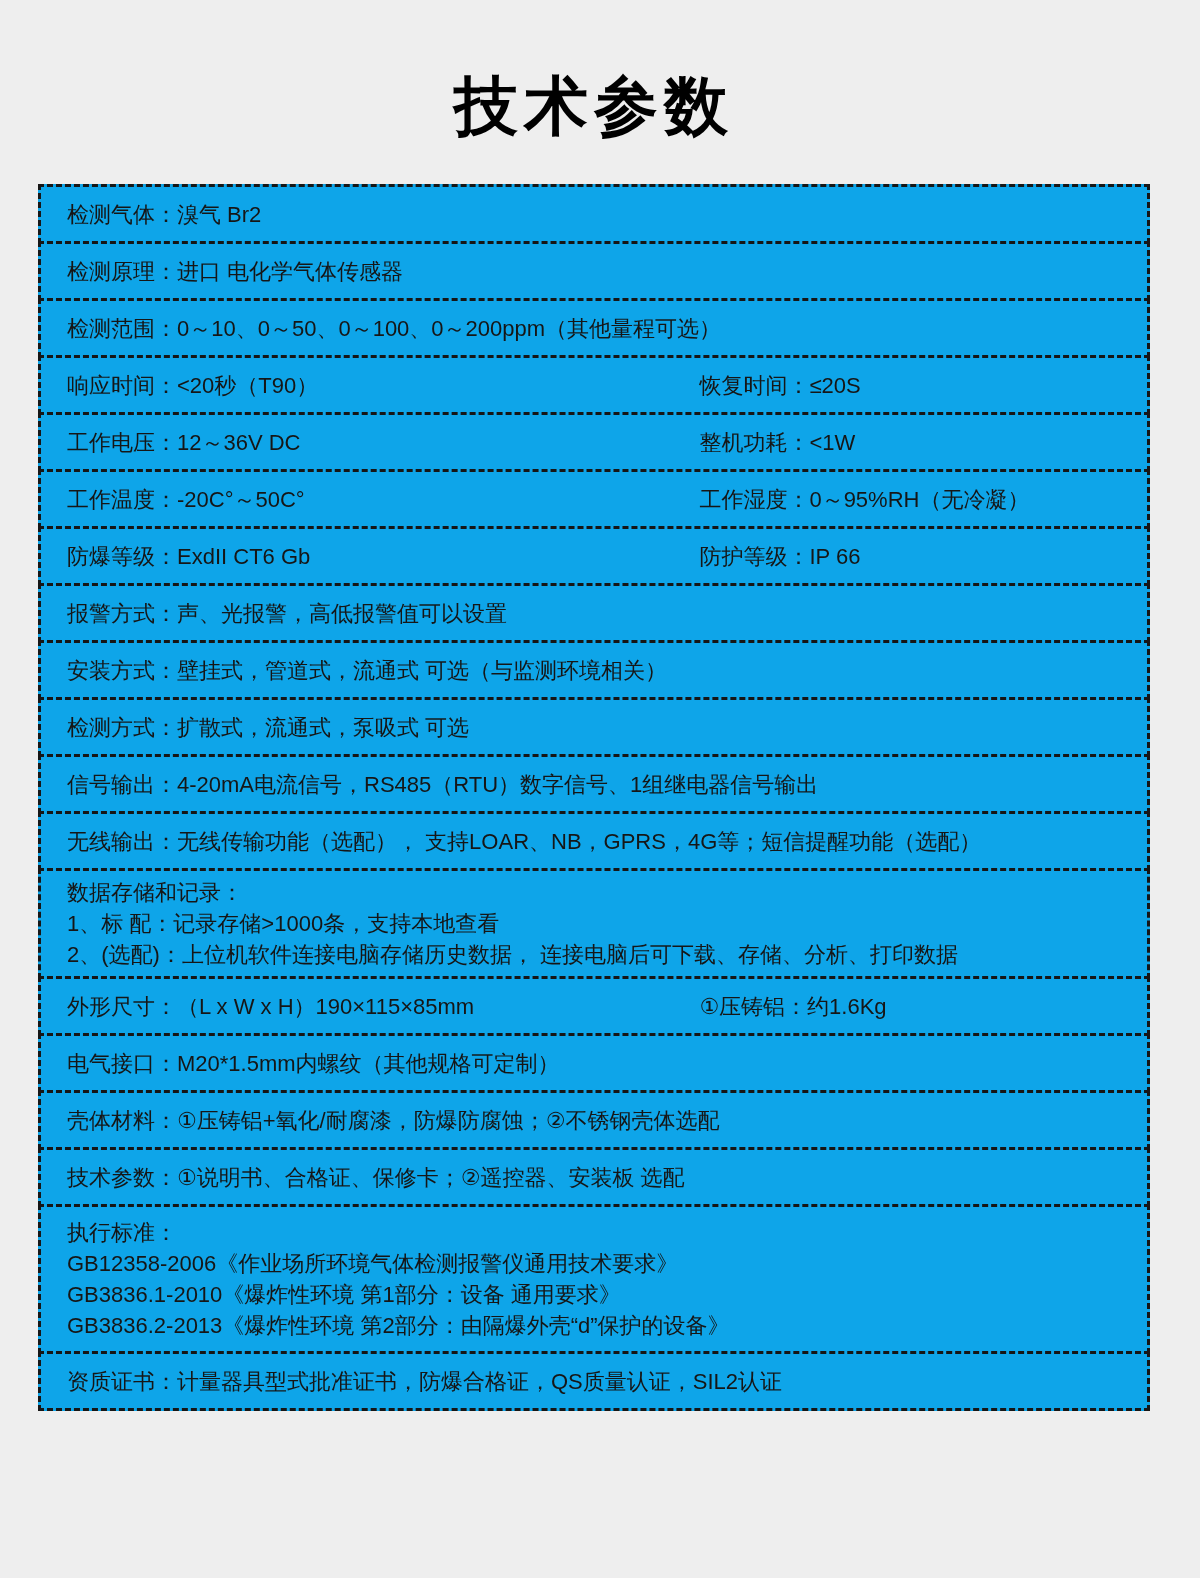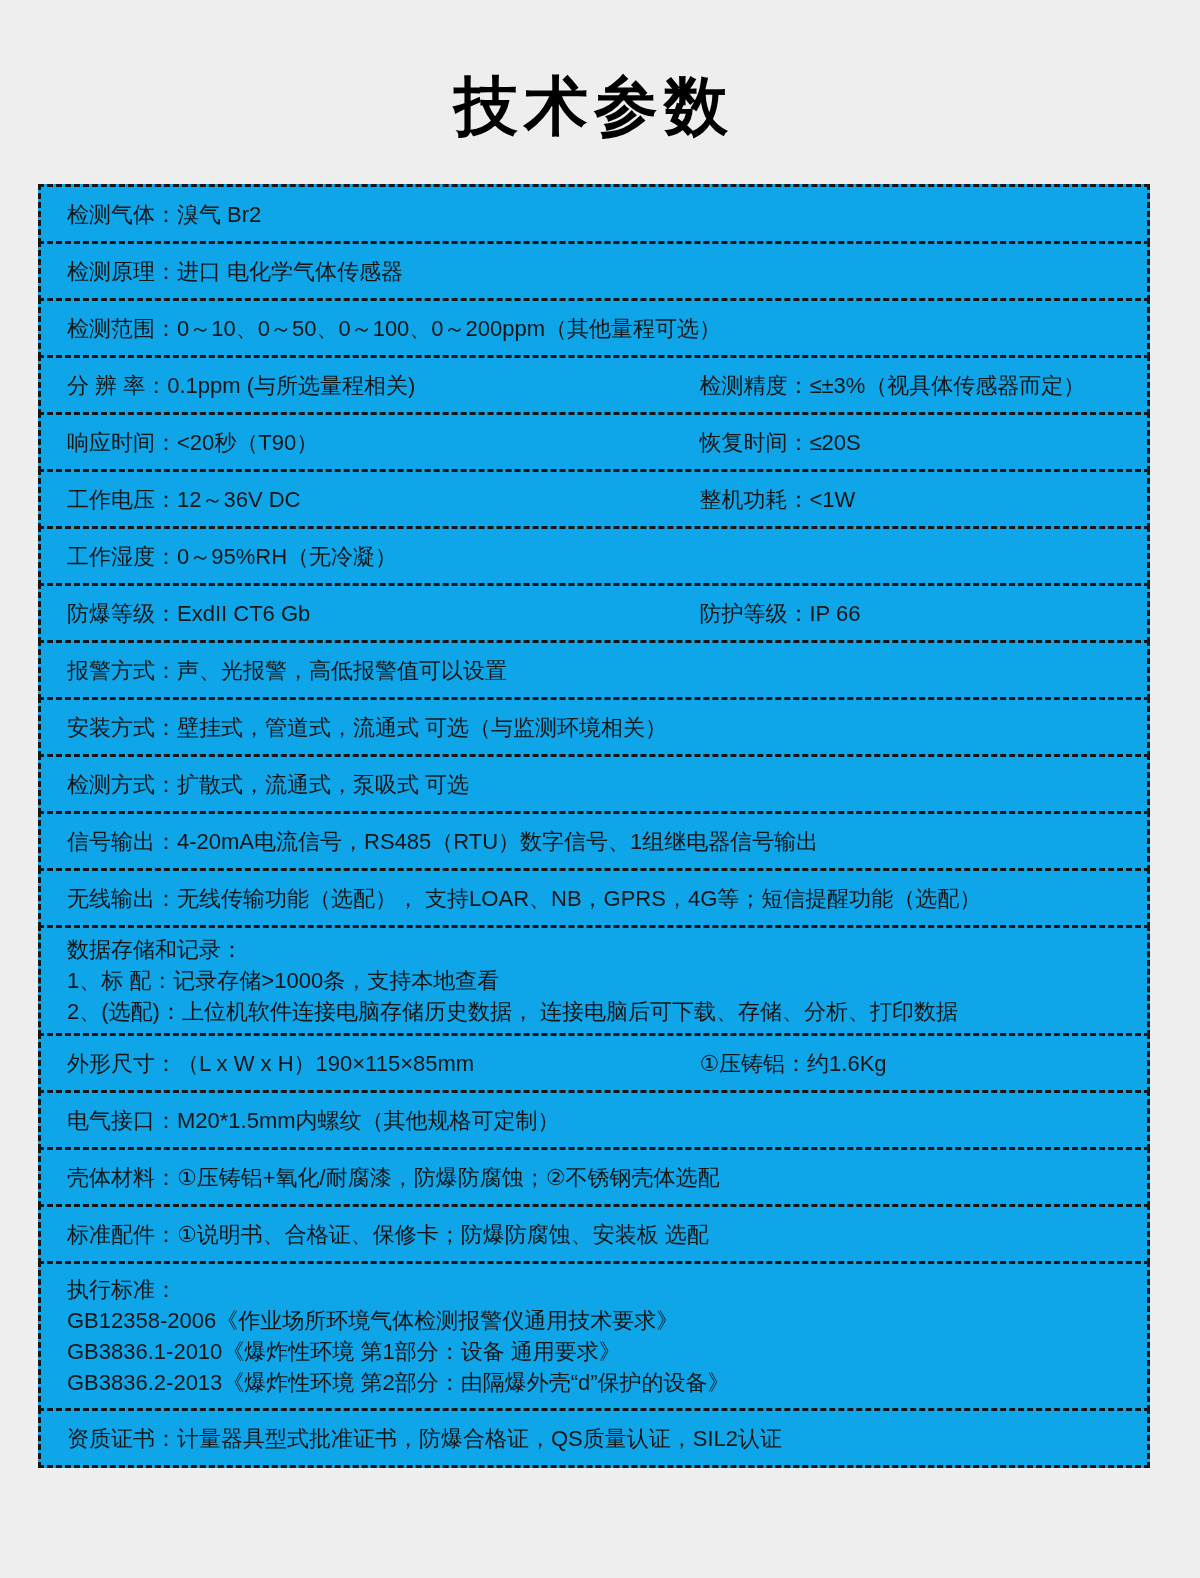--- a/index.html
+++ b/index.html
@@ -66,36 +66,33 @@
     </div>
 
     <div class="row">
       <div class="cell">检测原理：进口 电化学气体传感器</div>
     </div>
 
     <div class="row">
       <div class="cell">检测范围：0～10、0～50、0～100、0～200ppm（其他量程可选）</div>
     </div>
 
-    <div class="row two">
-      <div class="cell left">分 辨 率：0.1ppm (与所选量程相关)</div>
-      <div class="cell right">检测精度：≤±3%（视具体传感器而定）</div>
-    </div>
 
     <div class="row two">
       <div class="cell left">响应时间：&lt;20秒（T90）</div>
       <div class="cell right">恢复时间：≤20S</div>
     </div>
 
     <div class="row two">
       <div class="cell left">工作电压：12～36V DC</div>
       <div class="cell right">整机功耗：&lt;1W</div>
     </div>
 
     <div class="row two">
+      <div class="cell left">工作温度：-20C°～50C°</div>
       <div class="cell right">工作湿度：0～95%RH（无冷凝）</div>
     </div>
 
     <div class="row two">
       <div class="cell left">防爆等级：ExdII CT6 Gb</div>
       <div class="cell right">防护等级：IP 66</div>
     </div>
 
     <div class="row">
       <div class="cell">报警方式：声、光报警，高低报警值可以设置</div>
@@ -130,21 +127,21 @@
 
     <div class="row">
       <div class="cell">电气接口：M20*1.5mm内螺纹（其他规格可定制）</div>
     </div>
 
     <div class="row">
       <div class="cell">壳体材料：①压铸铝+氧化/耐腐漆，防爆防腐蚀；②不锈钢壳体选配</div>
     </div>
 
     <div class="row">
-      <div class="cell">标准配件：①说明书、合格证、保修卡；防爆防腐蚀、安装板 选配</div>
+      <div class="cell">技术参数：①说明书、合格证、保修卡；②遥控器、安装板 选配</div>
     </div>
 
     <div class="row multi lines-4">
       <div class="line">执行标准：</div>
       <div class="line">GB12358-2006《作业场所环境气体检测报警仪通用技术要求》</div>
       <div class="line">GB3836.1-2010《爆炸性环境 第1部分：设备 通用要求》</div>
       <div class="line">GB3836.2-2013《爆炸性环境 第2部分：由隔爆外壳“d”保护的设备》</div>
     </div>
 
     <div class="row">

